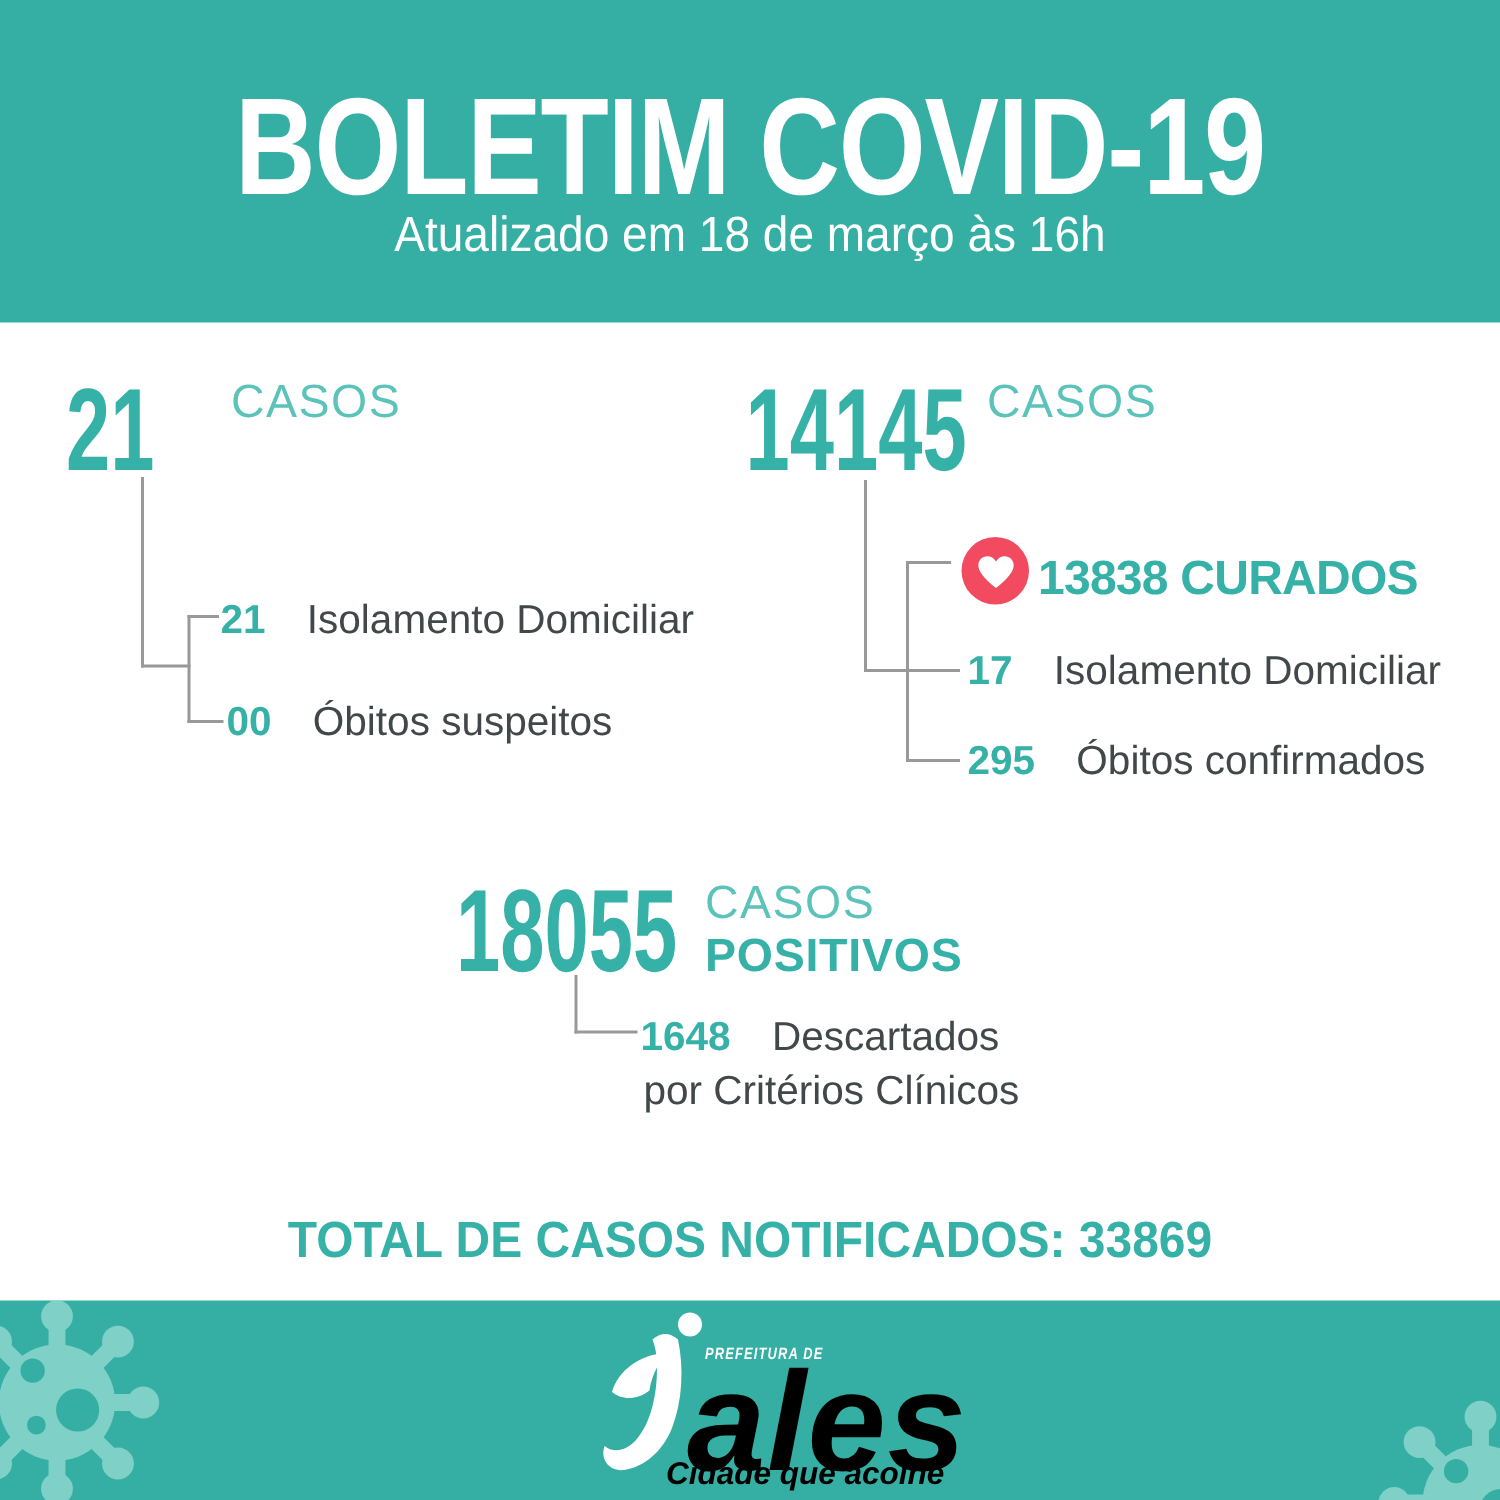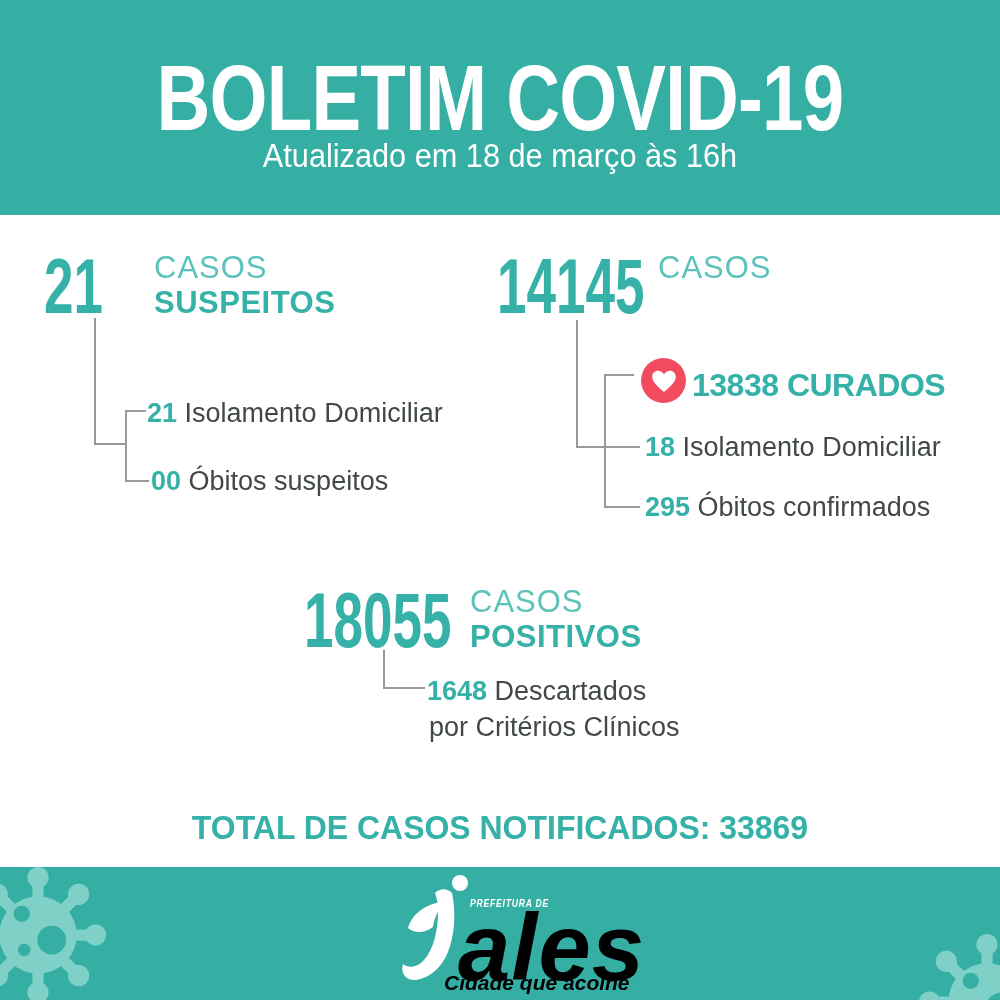--- a/index.html
+++ b/index.html
@@ -34,21 +34,21 @@
   .stat-label{position:absolute;line-height:35px;white-space:nowrap;}
   .stat-label .lt{font-size:31px;font-weight:normal;color:var(--teal-light,#5cc3ba);letter-spacing:1px;}
   .stat-label .lb{font-size:31px;font-weight:bold;color:var(--teal-text,#35b1a7);letter-spacing:.5px;}
 
   
   .cline{position:absolute;background:var(--line-gray,#999);}
 
   
   .row{position:absolute;font-size:27px;line-height:1.15;white-space:nowrap;}
   .row .rn{font-weight:bold;color:var(--teal-text,#35b1a7);}
-  .row .rt{color:var(--dark-text,#42484a);}
+  .row .rt{color:var(--dark-text,#42484a);margin-left:20px;}
   .row.dark-only{color:var(--dark-text,#42484a);}
 
   .curados-text{position:absolute;font-size:32px;font-weight:bold;letter-spacing:-.5px;
          color:var(--teal-text,#35b1a7);white-space:nowrap;}
 
   .heart-badge{position:absolute;left:641px;top:358px;width:45px;height:45px;border-radius:50%;
          background:var(--heart-red,#f24b5f);display:flex;align-items:center;justify-content:center;}
   .heart-badge svg{width:26px;height:24px;display:block;}
   .heart-badge path{fill:#fff;}
 
@@ -80,21 +80,20 @@
   
   <header class="banner top-banner"></header>
   <h1 class="title">BOLETIM COVID-19</h1>
   <p class="subtitle">Atualizado em 18 de março às 16h</p>
 
   
   <section style="display:contents">
     <div class="big-num" style="left:44px;top:247px;">21</div>
     <div class="stat-label" style="left:154px;top:250px;">
       <div class="lt">CASOS</div>
-      <div class="lb">SUSPEITOS</div>
     </div>
     <div class="cline" style="left:94px;top:318px;width:2px;height:127px;"></div>
     <div class="cline" style="left:94px;top:443px;width:33px;height:2px;"></div>
     <div class="cline" style="left:125px;top:410px;width:2px;height:72px;"></div>
     <div class="cline" style="left:125px;top:410px;width:21px;height:2px;"></div>
     <div class="cline" style="left:125px;top:480px;width:24px;height:2px;"></div>
     <div class="row" style="left:147px;top:398px;">
       <span class="rn">21</span>
       <span class="rt">Isolamento Domiciliar</span>
     </div>
@@ -120,21 +119,21 @@
       <svg viewBox="0 0 32 29">
         <path d="M16 28 C6.5 20.5 1.5 14.5 1.5 9.3 C1.5 5.2 4.8 2 8.9 2 C11.7 2 14.3 3.6 16 6.2 C17.7 3.6 20.3 2 23.1 2 C27.2 2 30.5 5.2 30.5 9.3 C30.5 14.5 25.5 20.5 16 28 Z"></path>
       </svg>
     </div>
     <div class="curados-text" style="left:692px;top:367px;">
       <span>13838</span>
       <span>CURADOS</span>
     </div>
 
     <div class="row" style="left:645px;top:432px;">
-      <span class="rn">18</span>
+      <span class="rn">17</span>
       <span class="rt">Isolamento Domiciliar</span>
     </div>
     <div class="row" style="left:645px;top:492px;">
       <span class="rn">295</span>
       <span class="rt">Óbitos confirmados</span>
     </div>
   </section>
 
   
   <section style="display:contents">

